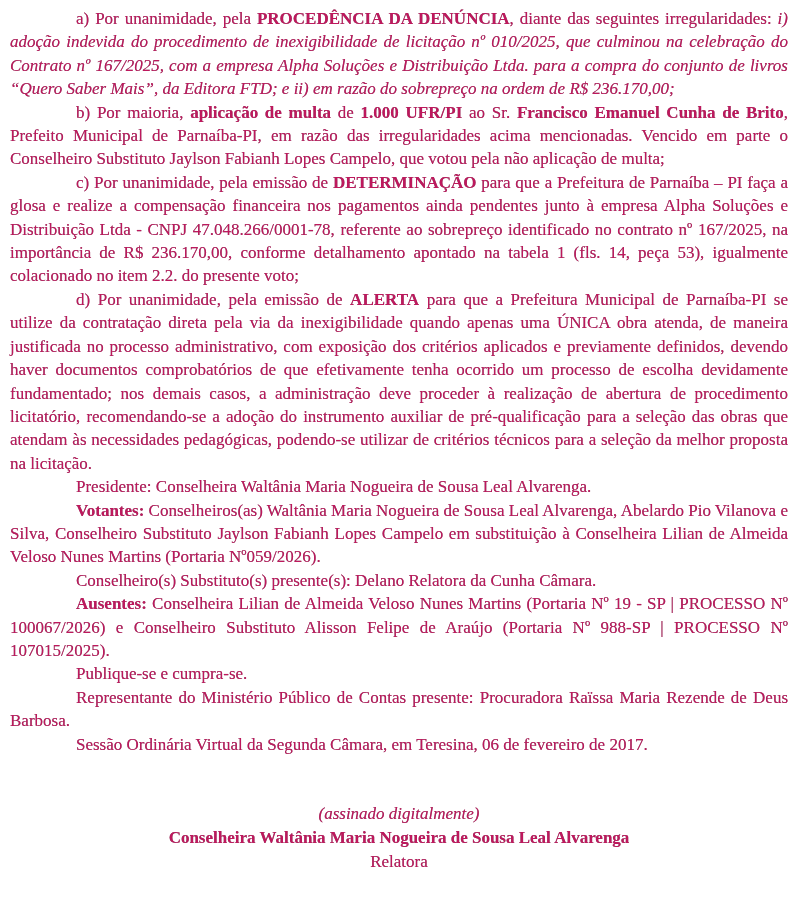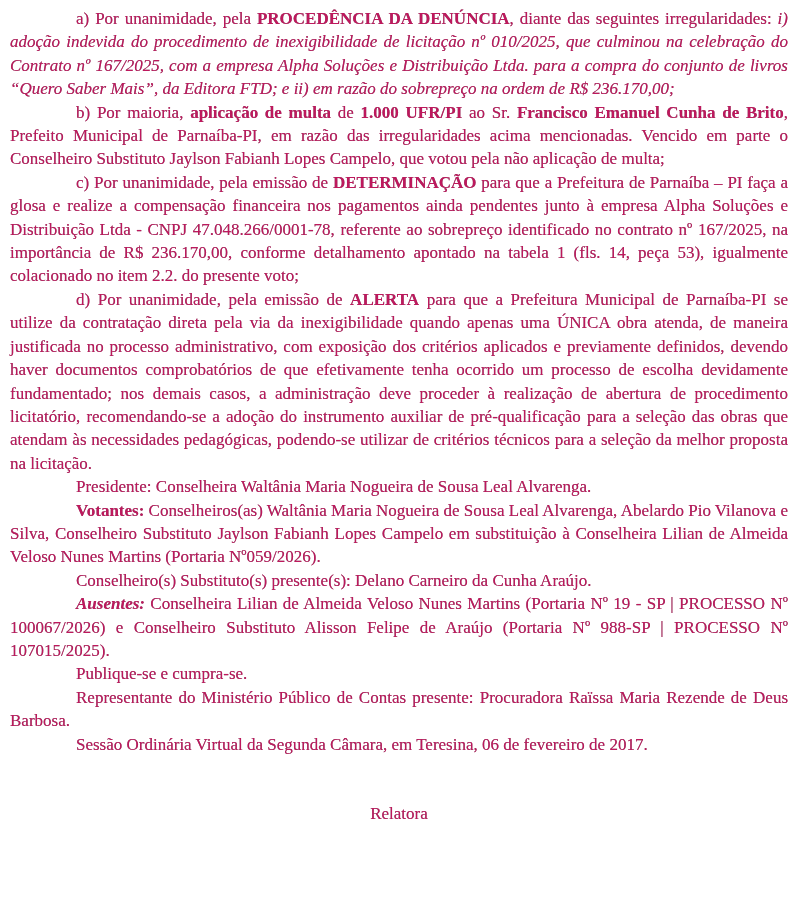--- a/index.html
+++ b/index.html
@@ -42,23 +42,25 @@
 <body>
 
 <div class="page">
   <div>
     <p class="para"><span>a) Por unanimidade, pela </span><span style="font-weight: bold;">PROCEDÊNCIA DA DENÚNCIA</span><span>, diante das seguintes irregularidades: </span><span style="font-style: italic;">i) adoção indevida do procedimento de inexigibilidade de licitação nº 010/2025, que culminou na celebração do Contrato nº 167/2025, com a empresa Alpha Soluções e Distribuição Ltda. para a compra do conjunto de livros “Quero Saber Mais”, da Editora FTD; e ii) em razão do sobrepreço na ordem de R$ 236.170,00;</span></p>
     <p class="para"><span>b) Por maioria, </span><span style="font-weight: bold;">aplicação de multa</span><span> de </span><span style="font-weight: bold;">1.000 UFR/PI</span><span> ao Sr. </span><span style="font-weight: bold;">Francisco Emanuel Cunha de Brito</span><span>, Prefeito Municipal de Parnaíba-PI, em razão das irregularidades acima mencionadas. Vencido em parte o Conselheiro Substituto Jaylson Fabianh Lopes Campelo, que votou pela não aplicação de multa;</span></p>
     <p class="para"><span>c) Por unanimidade, pela emissão de </span><span style="font-weight: bold;">DETERMINAÇÃO</span><span> para que a Prefeitura de Parnaíba – PI faça a glosa e realize a compensação financeira nos pagamentos ainda pendentes junto à empresa Alpha Soluções e Distribuição Ltda - CNPJ 47.048.266/0001-78, referente ao sobrepreço identificado no contrato nº 167/2025, na importância de R$ 236.170,00, conforme detalhamento apontado na tabela 1 (fls. 14, peça 53), igualmente colacionado no item 2.2. do presente voto;</span></p>
     <p class="para"><span>d) Por unanimidade, pela emissão de </span><span style="font-weight: bold;">ALERTA</span><span> para que a Prefeitura Municipal de Parnaíba-PI se utilize da contratação direta pela via da inexigibilidade quando apenas uma ÚNICA obra atenda, de maneira justificada no processo administrativo, com exposição dos critérios aplicados e previamente definidos, devendo haver documentos comprobatórios de que efetivamente tenha ocorrido um processo de escolha devidamente fundamentado; nos demais casos, a administração deve proceder à realização de abertura de procedimento licitatório, recomendando-se a adoção do instrumento auxiliar de pré-qualificação para a seleção das obras que atendam às necessidades pedagógicas, podendo-se utilizar de critérios técnicos para a seleção da melhor proposta na licitação.</span></p>
     <p class="para"><span style="font-weight: normal;">Presidente:</span><span> Conselheira Waltânia Maria Nogueira de Sousa Leal Alvarenga.</span></p>
     <p class="para"><span style="font-weight: bold;">Votantes:</span><span> Conselheiros(as) Waltânia Maria Nogueira de Sousa Leal Alvarenga, Abelardo Pio Vilanova e Silva, Conselheiro Substituto Jaylson Fabianh Lopes Campelo em substituição à Conselheira Lilian de Almeida Veloso Nunes Martins (Portaria Nº059/2026).</span></p>
-    <p class="para"><span style="font-weight: normal;">Conselheiro(s) Substituto(s) presente(s):</span><span> Delano Carneiro da Cunha Araújo.</span></p>
-    <p class="para"><span style="font-weight: bold; font-style: italic;">Ausentes:</span><span> Conselheira Lilian de Almeida Veloso Nunes Martins (Portaria Nº 19 - SP | PROCESSO Nº 100067/2026) e Conselheiro Substituto Alisson Felipe de Araújo (Portaria Nº 988-SP | PROCESSO Nº 107015/2025).</span></p>
+    <p class="para"><span style="font-weight: normal;">Conselheiro(s) Substituto(s) presente(s):</span><span> Delano Relatora da Cunha Câmara.</span></p>
+    <p class="para"><span style="font-weight: bold;">Ausentes:</span><span> Conselheira Lilian de Almeida Veloso Nunes Martins (Portaria Nº 19 - SP | PROCESSO Nº 100067/2026) e Conselheiro Substituto Alisson Felipe de Araújo (Portaria Nº 988-SP | PROCESSO Nº 107015/2025).</span></p>
     <p class="para"><span>Publique-se e cumpra-se.</span></p>
     <p class="para"><span>Representante do Ministério Público de Contas presente: Procuradora Raïssa Maria Rezende de Deus Barbosa.</span></p>
     <p class="para"><span>Sessão Ordinária Virtual da Segunda Câmara, em Teresina, 06 de fevereiro de 2017.</span></p>
   </div>
 
   <div class="signature">
+    <div class="sig-line sig-note">(assinado digitalmente)</div>
+    <div class="sig-line sig-name">Conselheira Waltânia Maria Nogueira de Sousa Leal Alvarenga</div>
     <div class="sig-line sig-role">Relatora</div>
   </div>
 </div>
 
 </body></html>

